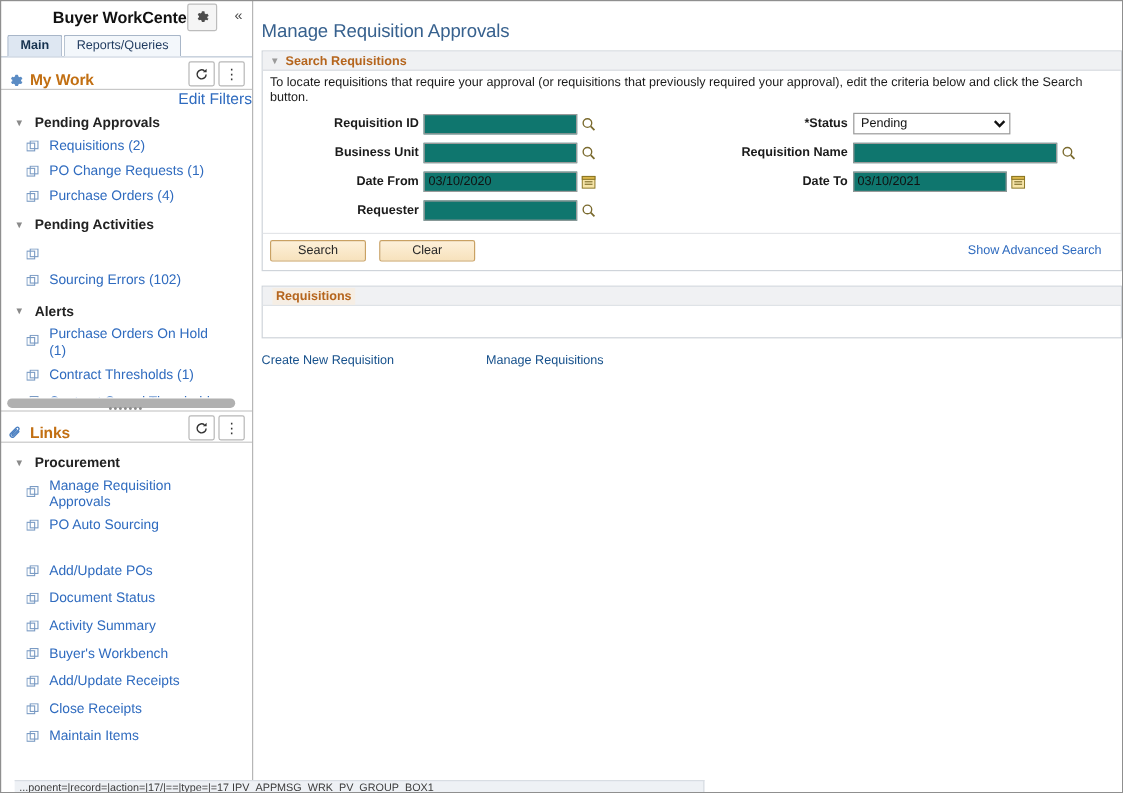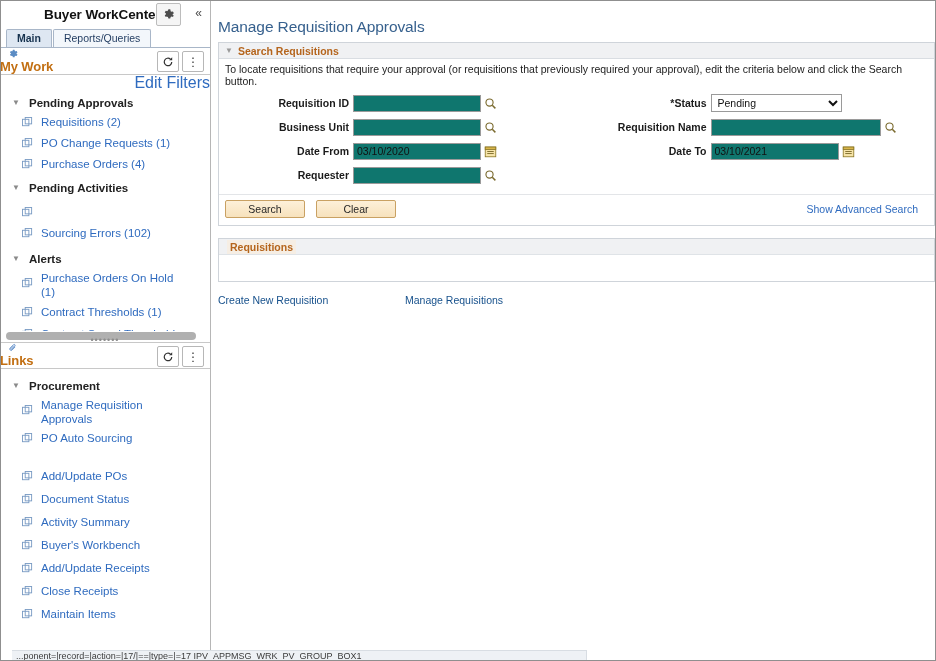--- a/index.html
+++ b/index.html
@@ -74,40 +74,40 @@
     font-weight: bold;
     color: #16324f;
   }
 
   
   .grp-head {
     position: relative;
     height: 27px;
     background: #ffffff;
     border-bottom: 1px solid #c8c8c8;
-    display: flex; align-items: flex-start; flex-direction: column;
+    display: flex; align-items: flex-end;
   }
   .grp-head .grp-icon { margin-left: 6px; margin-right: 5px; display:block; }
   .grp-title {
     font-size: 13px; font-weight: bold; color: #c26f12;
     letter-spacing: -0.1px;
   }
   .grp-btns { position: absolute; right: 6px; top: 3px; display: flex; gap: 3px; }
   .sq-btn {
     width: 22px; height: 21px;
     border: 1px solid #b7b7b7; border-radius: 2px;
     background: #ffffff;
     display: flex; align-items: center; justify-content: center;
     cursor: pointer;
     font-size: 12px; color: #333333;
   }
   .edit-filters {
     text-align: right;
     padding-right: 0px;
-    font-size: 16px;
+    font-size: 13px;
     color: #2f6bbf;
     cursor: pointer;
     height: 15px; line-height: 15px;
     overflow: hidden;
   }
 
   
   .tree { padding-top: 2px; }
   .tree-group {
     display: flex; align-items: center;

